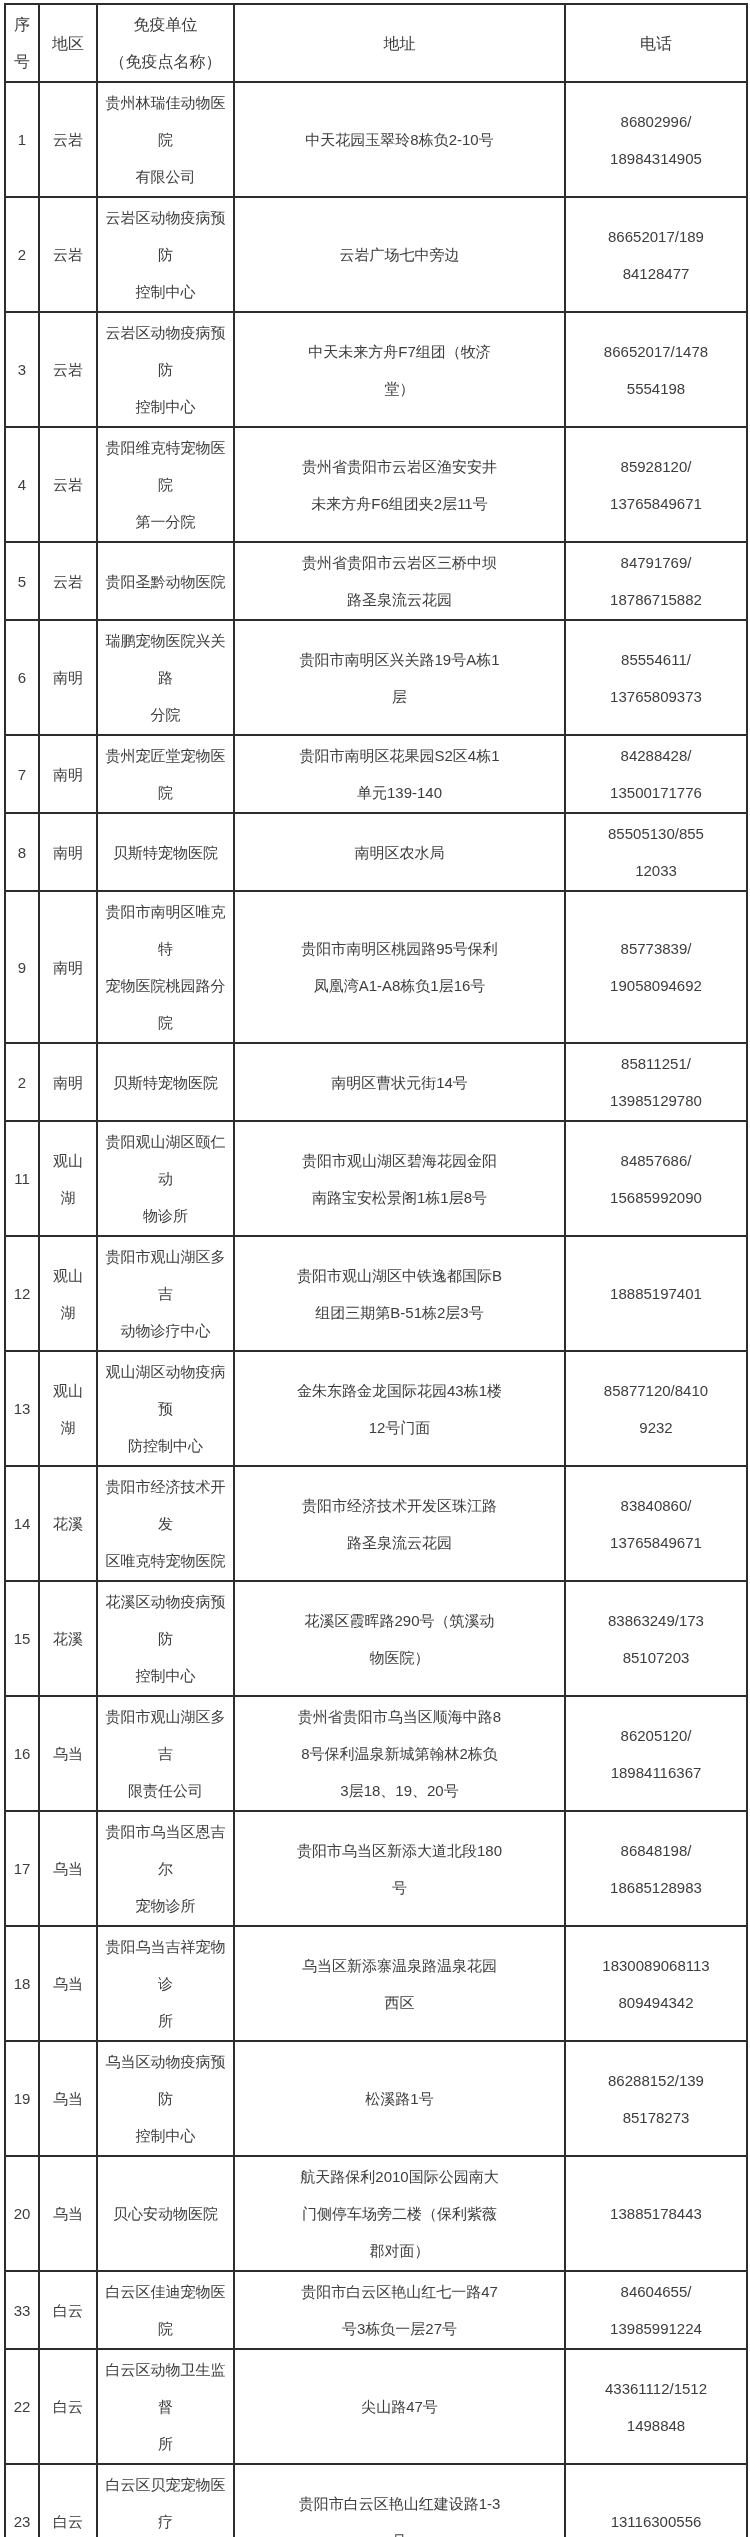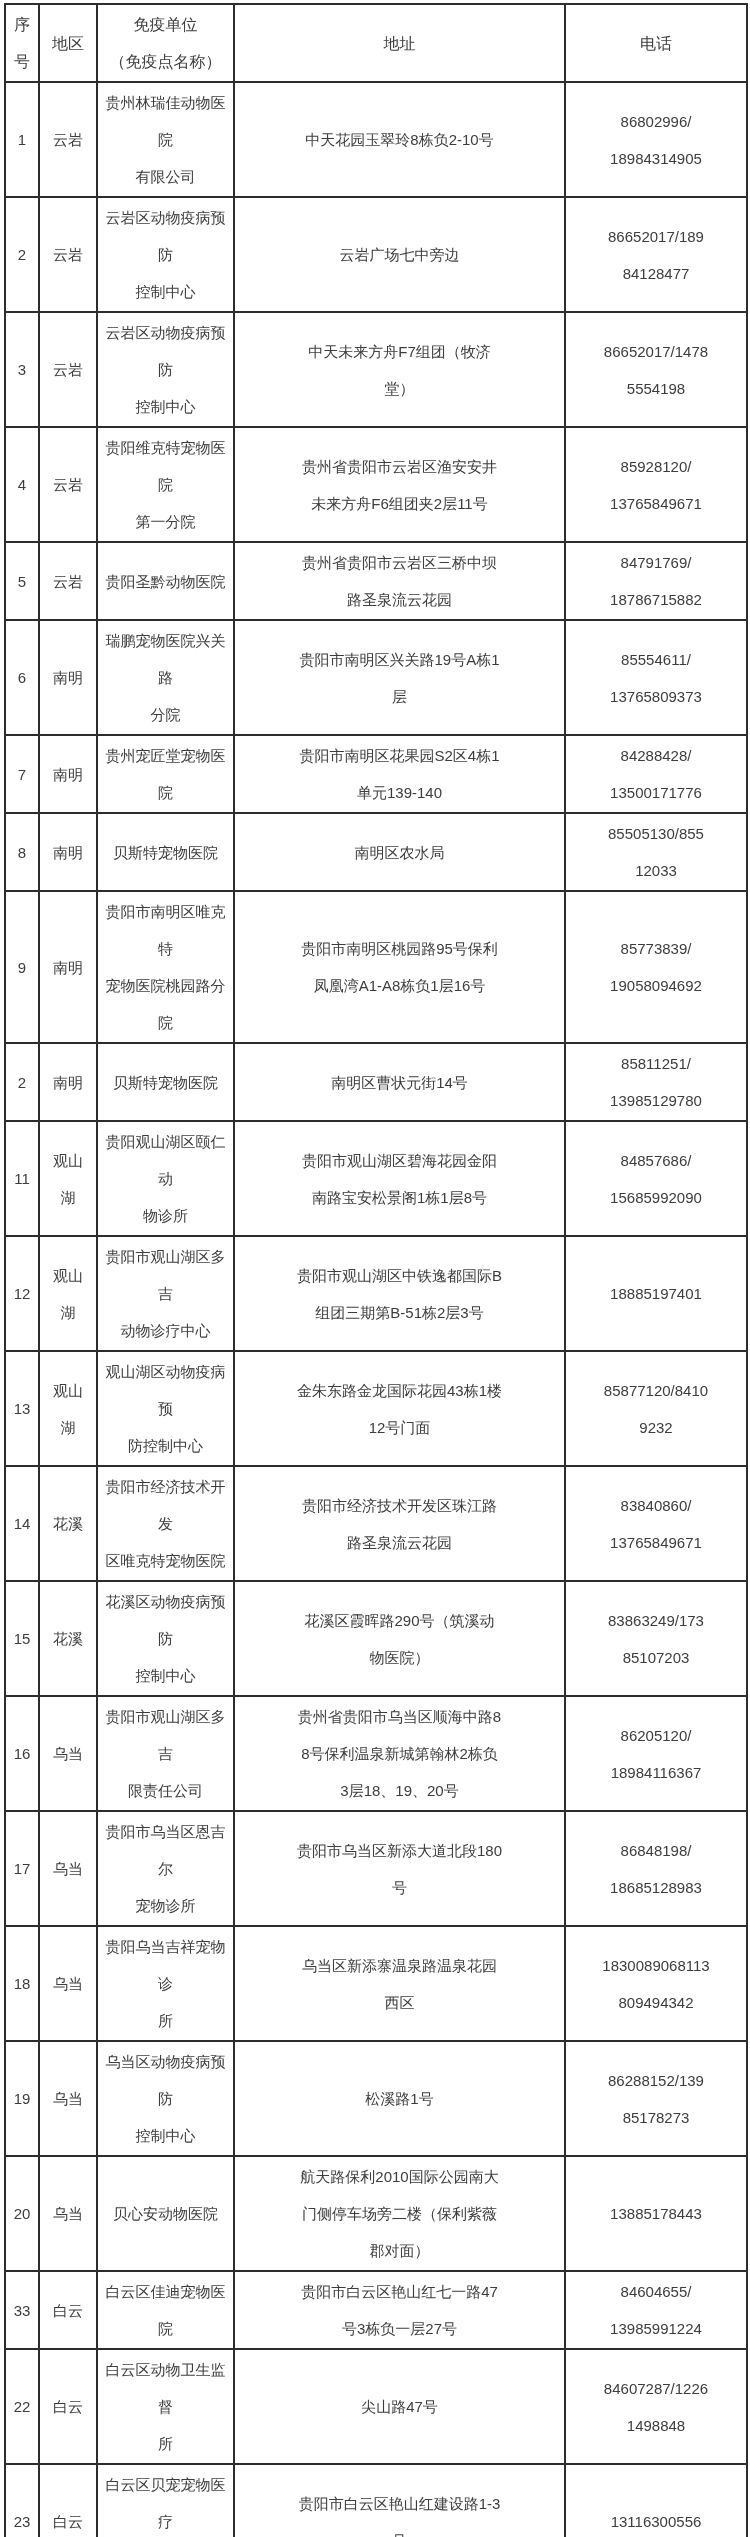--- a/index.html
+++ b/index.html
@@ -273,21 +273,21 @@
 号3栋负一层27号</td>
           <td class="phone-cell">84604655/
 13985991224</td>
         </tr>
         <tr>
           <td class="seq-cell">22</td>
           <td class="region-cell">白云</td>
           <td class="unit-cell">白云区动物卫生监督
 所</td>
           <td class="address-cell">尖山路47号</td>
-          <td class="phone-cell">84607287/1226
+          <td class="phone-cell">43361112/1512
 1498848</td>
         </tr>
         <tr>
           <td class="seq-cell">23</td>
           <td class="region-cell">白云</td>
           <td class="unit-cell">白云区贝宠宠物医疗
 中心</td>
           <td class="address-cell">贵阳市白云区艳山红建设路1-3
 号</td>
           <td class="phone-cell">13116300556</td>

